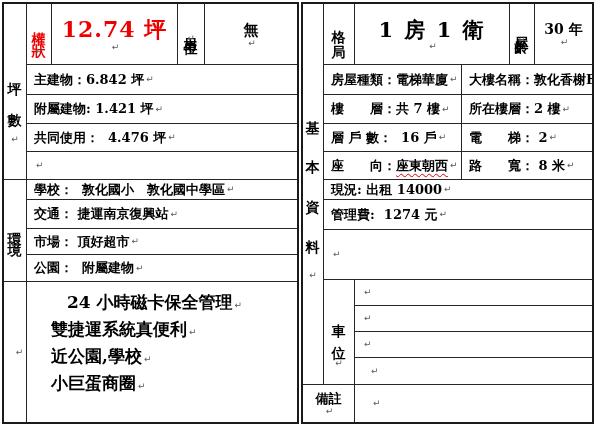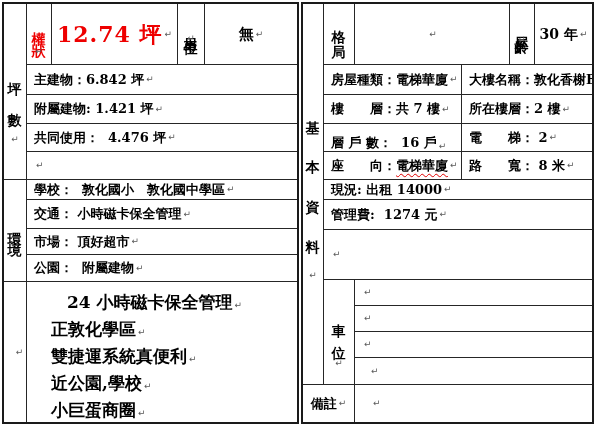--- a/index.html
+++ b/index.html
@@ -23,21 +23,21 @@
     grid-template-rows:61px 30px 29px 28px 28px 20px 30px 50px 26px 26px 26px 27px 1fr;
   }
   .cell{
     border-right:1.5px solid #262626;border-bottom:1.5px solid #262626;
     display:flex;align-items:center;padding-left:7px;
     font-size:13px;font-weight:bold;white-space:pre;overflow:hidden;
     box-sizing:border-box;line-height:1.2;
   }
   .no-br{border-right:none;}
   .no-bb{border-bottom:none;}
-  .center{justify-content:center;padding-left:0;}
+  .center{justify-content:center;padding-left:0;flex-direction:column;}
   .vcell{flex-direction:column;justify-content:center;padding-left:0;}
   .vtext{
     writing-mode:vertical-rl;text-orientation:upright;
     line-height:1;font-size:14px;font-weight:bold;
   }
   .red{color:#ee0000;}
   .deed-area{font-size:22px;color:#ee0000;font-weight:bold;letter-spacing:1px;}
   .none-val{font-size:15px;}
   .layout-val{font-size:21px;font-weight:600;letter-spacing:2px;}
   .age-val{font-size:14px;}
@@ -109,57 +109,57 @@
     <div class="cell vcell" style="grid-area:6/1/10/2;">
       <span class="vtext" style="letter-spacing:9px;margin-top:9px;">環境</span>
       <span class="rm">↵</span>
     </div>
 
     <div class="cell no-br" style="grid-area:6/2/7/6;">
       <span>學校：  敦化國小　敦化國中學區</span>
       <span class="rm">↵</span>
     </div>
     <div class="cell no-br" style="grid-area:7/2/8/6;">
-      <span>交通： 小時磁卡保全管理</span>
+      <span>交通： 捷運南京復興站</span>
       <span class="rm">↵</span>
     </div>
     <div class="cell no-br" style="grid-area:8/2/9/6;">
       <span>市場： 頂好超市</span>
       <span class="rm">↵</span>
     </div>
     <div class="cell no-br" style="grid-area:9/2/10/6;">
       <span>公園：  附屬建物</span>
       <span class="rm">↵</span>
     </div>
 
     <div class="cell empty-left no-bb" style="grid-area:10/1/11/2;">
       <span class="rm">↵</span>
     </div>
 
     <div class="cell features no-br no-bb" style="grid-area:10/2/11/6;">
       <p class="first"><span>24 小時磁卡保全管理</span><span class="rm">↵</span></p>
-      <p><span>正敦化學區</span><span class="rm">↵</span></p>
       <p><span>雙捷運系統真便利</span><span class="rm">↵</span></p>
       <p><span>近公園,學校</span><span class="rm">↵</span></p>
       <p><span>小巨蛋商圈</span><span class="rm">↵</span></p>
     </div>
   </div>
 
   <div class="tbl tbl-right">
 
     <div class="cell vcell" style="grid-area:1/1/13/2;">
       <span class="vtext" style="letter-spacing:40px;">基本資料</span>
       <span class="rm">↵</span>
     </div>
 
     <div class="cell vcell" style="grid-area:1/2/2/3;">
       <span class="vtext" style="letter-spacing:15px;margin-top:11px;">格局</span>
       <span class="rm">↵</span>
     </div>
     <div class="cell center" style="grid-area:1/3/2/5;">
+      <span class="layout-val">1 房 1 衛</span>
       <span class="rm">↵</span>
     </div>
     <div class="cell vcell" style="grid-area:1/5/2/6;">
       <span class="vtext" style="letter-spacing:4px;">屋齡</span>
       <span class="rm">↵</span>
     </div>
     <div class="cell center no-br" style="grid-area:1/6/2/7;">
       <span class="age-val">30 年</span>
       <span class="rm">↵</span>
     </div>
@@ -175,31 +175,31 @@
 
     <div class="cell" style="grid-area:3/2/4/4;">
       <span>樓　　層：共 7 樓</span>
       <span class="rm">↵</span>
     </div>
     <div class="cell no-br" style="grid-area:3/4/4/7;">
       <span>所在樓層：2 樓</span>
       <span class="rm">↵</span>
     </div>
 
-    <div class="cell" style="grid-area:4/2/5/4;align-items:flex-end;">
+    <div class="cell" style="grid-area:4/2/5/4;">
       <span>層 戶 數：  16 戶</span>
       <span class="rm">↵</span>
     </div>
     <div class="cell no-br" style="grid-area:4/4/5/7;">
       <span>電　　梯： 2</span>
       <span class="rm">↵</span>
     </div>
 
     <div class="cell" style="grid-area:5/2/6/4;">
-      <span>座　　向：</span><span class="wavy">電梯華廈</span>
+      <span>座　　向：</span><span class="wavy">座東朝西</span>
       <span class="rm">↵</span>
     </div>
     <div class="cell no-br" style="grid-area:5/4/6/7;">
       <span>路　　寬： 8 米</span>
       <span class="rm">↵</span>
     </div>
 
     <div class="cell no-br" style="grid-area:6/2/7/7;">
       <span>現況: 出租 14000</span>
       <span class="rm">↵</span>

